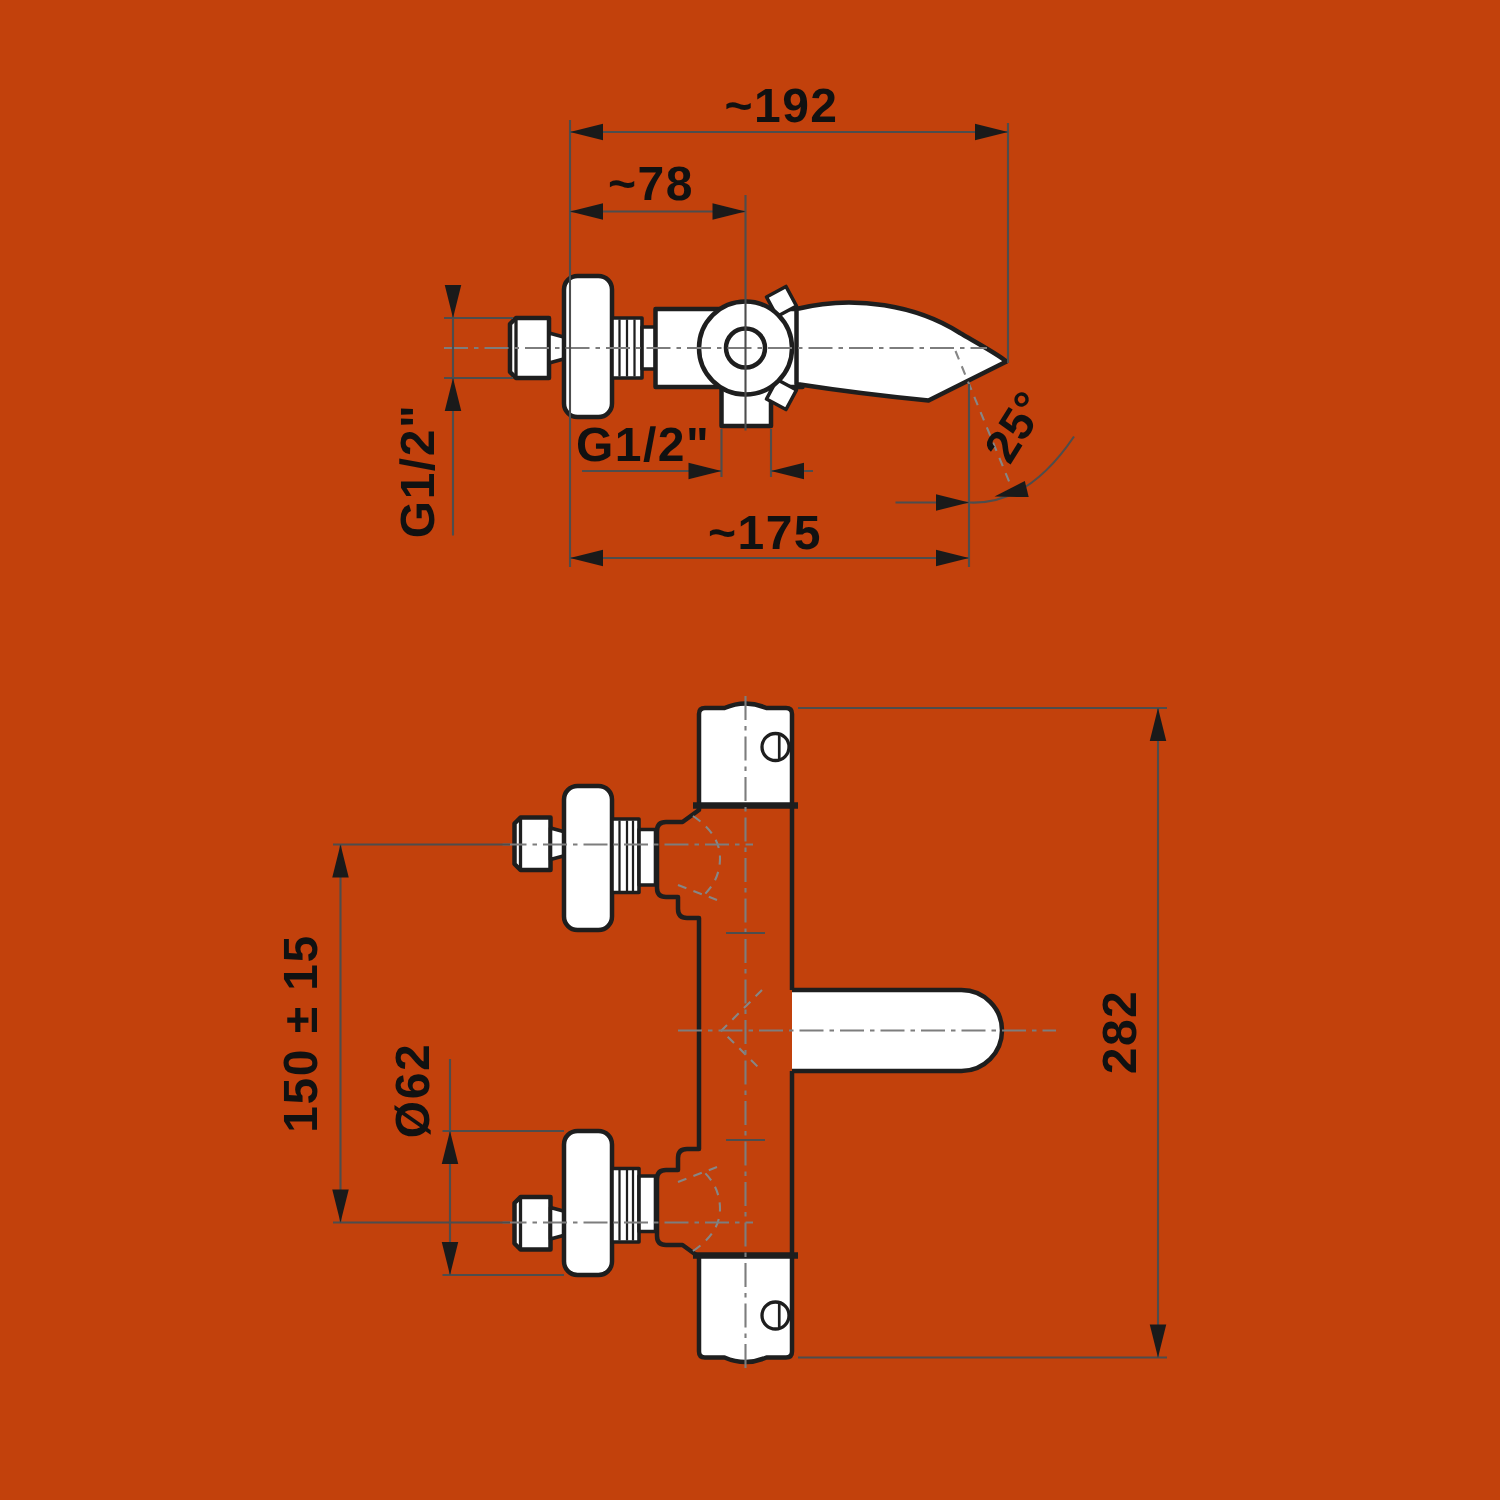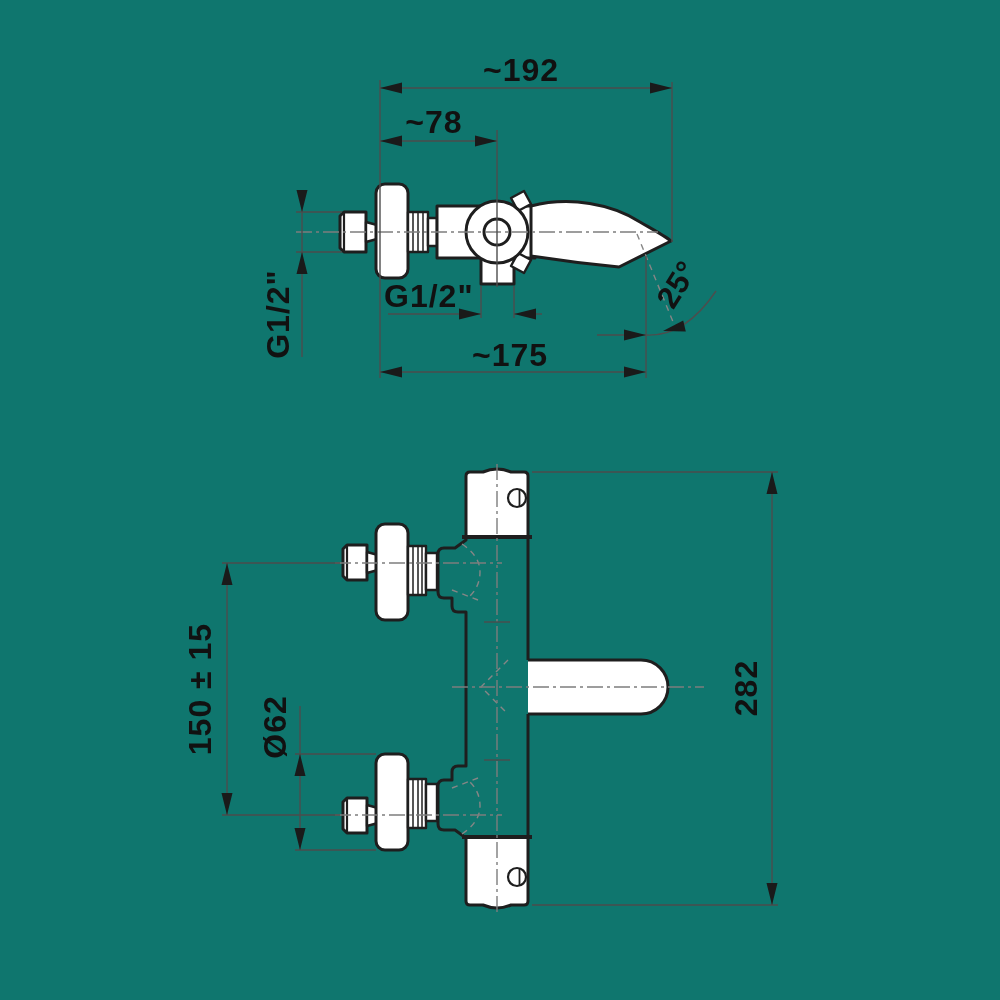--- a/index.html
+++ b/index.html
@@ -1,16 +1,16 @@
 <!DOCTYPE html>
 <html><head>
 <meta charset="utf-8">
 <style>
   html,body{margin:0;padding:0;background:#ffffff;}
-  #stage{position:relative;width:1000px;height:1000px;background:#0f766e;overflow:hidden;}
+  #stage{position:relative;width:1000px;height:1000px;background:#c2410c;overflow:hidden;}
   svg{display:block;}
   .dimtext{font-family:"Liberation Sans",sans-serif;font-weight:700;font-size:32px;fill:#111111;letter-spacing:1px;}
   .dimtext-sm{font-family:"Liberation Sans",sans-serif;font-weight:700;font-size:31px;fill:#111111;letter-spacing:0.5px;}
 </style>
 </head>
 <body>
 
 <div id="stage">
 <svg width="1000" height="1000" viewBox="0 0 1000 1000">
 

